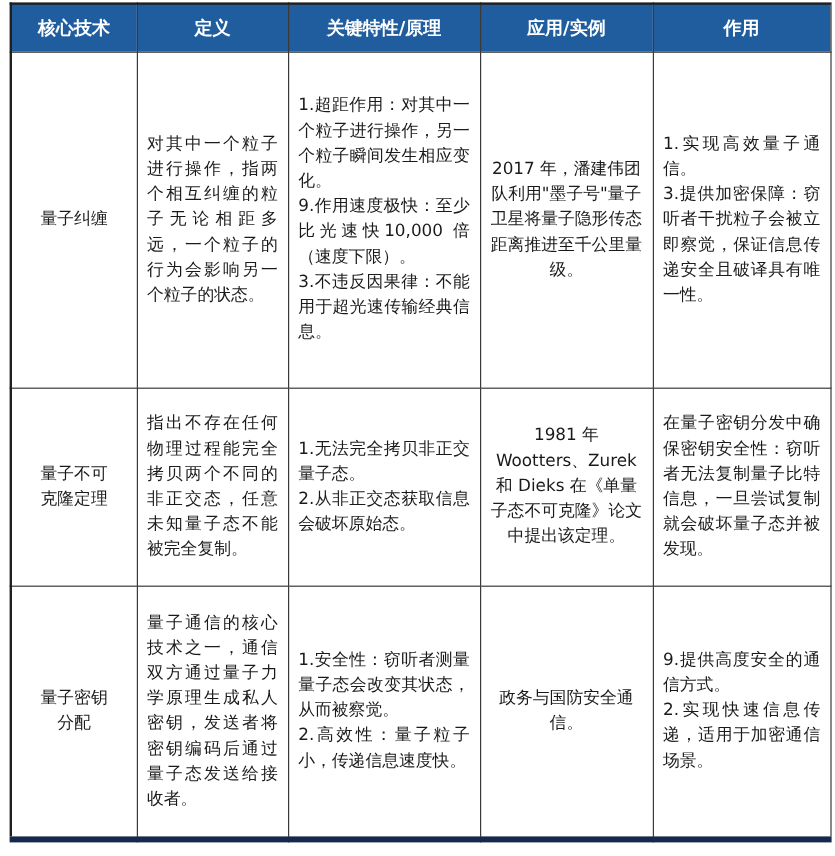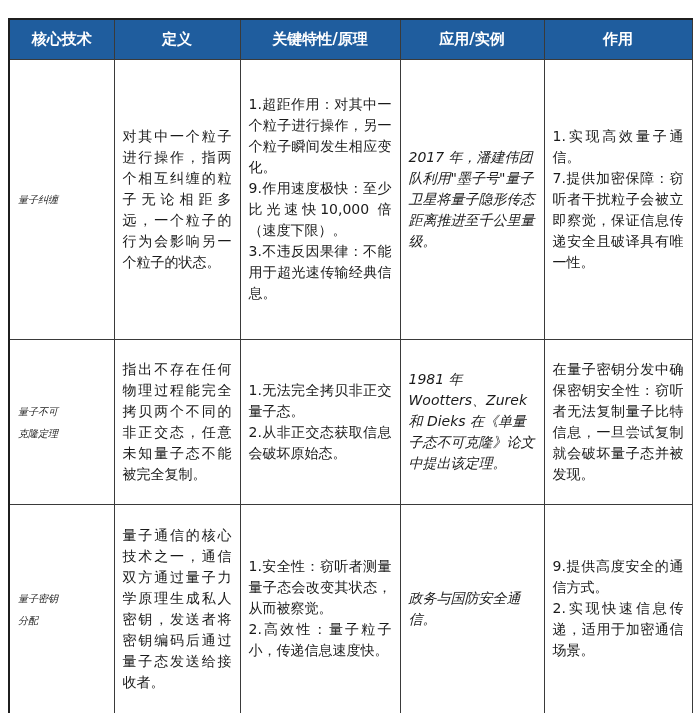--- a/index.html
+++ b/index.html
@@ -4,21 +4,21 @@
 <style>
   html, body {
     margin: 0;
     padding: 0;
     background: #ffffff;
   }
   .page {
     width: 696px;
     height: 713px;
     box-sizing: border-box;
-    padding: 18px 5px 0 8px;
+    padding: 2px 5px 0 8px;
     background: #ffffff;
     font-family: "DejaVu Sans", serif;
     color: #1a1a1a;
   }
   table.qtable {
     width: 683px;
     border-collapse: collapse;
     table-layout: fixed;
     border-top: 2px solid #1f1f1f;
     border-left: 2px solid #1f1f1f;
@@ -48,26 +48,26 @@
   }
   tr.r1 { height: 280px; }
   tr.r2 { height: 165px; }
   tr.r3 { height: 211px; }
 
   td {
     font-size: 14px;
     line-height: 21px;
     padding: 2px 8px;
   }
-  td.center { text-align: left; font-style: italic; }
+  td.center { text-align: center; }
   td.justify { text-align: justify; }
   td p { margin: 0; }
   .tech-label {
     white-space: pre-line;
-    font-size: 10px;
+    font-size: 14px;
   }
 </style>
 </head>
 <body>
 
 <div class="page">
   <table class="qtable">
     <colgroup>
       <col class="c1">
         <col class="c2">
@@ -95,21 +95,21 @@
         <td class="justify">
           <p>1.超距作用：对其中一个粒子进行操作，另一个粒子瞬间发生相应变化。</p>
           <p>9.作用速度极快：至少比光速快10,000 倍（速度下限）。</p>
           <p>3.不违反因果律：不能用于超光速传输经典信息。</p>
         </td>
         <td class="center">
           <p>2017 年，潘建伟团队利用"墨子号"量子卫星将量子隐形传态距离推进至千公里量级。</p>
         </td>
         <td class="justify">
           <p>1.实现高效量子通信。</p>
-          <p>7.提供加密保障：窃听者干扰粒子会被立即察觉，保证信息传递安全且破译具有唯一性。</p>
+          <p>3.提供加密保障：窃听者干扰粒子会被立即察觉，保证信息传递安全且破译具有唯一性。</p>
         </td>
       </tr>
       <tr class="r2">
         <td class="center">
           <span class="tech-label">量子不可
 克隆定理</span>
         </td>
         <td class="justify">
           <p>指出不存在任何物理过程能完全拷贝两个不同的非正交态，任意未知量子态不能被完全复制。</p>
         </td>

